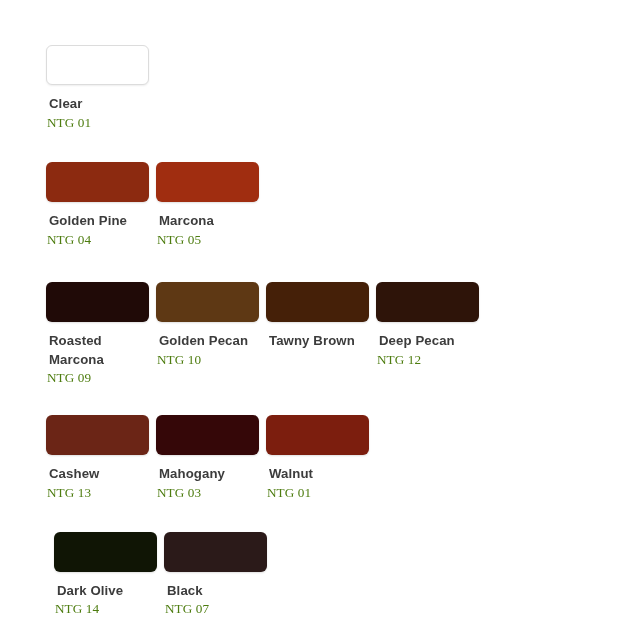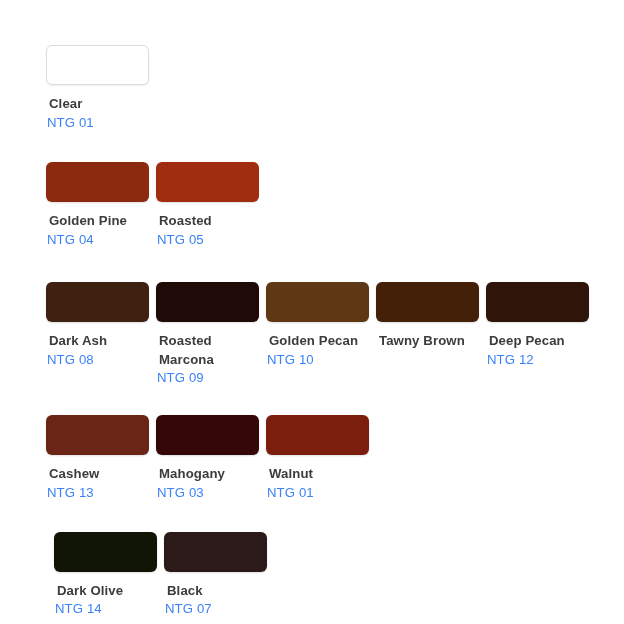--- a/index.html
+++ b/index.html
@@ -50,24 +50,25 @@
     font-weight: bold;
     color: #3c3c3c;
     line-height: 1.42;
     margin-top: 10px;
     padding-left: 3px;
     letter-spacing: 0.1px;
   }
   .swatch-code {
     font-size: 13.2px;
     font-weight: normal;
-    color: #3b82f6;
+    color: #4d7c0f;
     line-height: 1.42;
     padding-left: 1px;
     letter-spacing: 0.1px;
+    font-family: Liberation Serif, serif;
   }
   
   #row-0 { padding-top: 45px; }
   #row-1 { padding-top: 30px; }
   #row-2 { padding-top: 32px; }
   #row-3 { padding-top: 27px; }
   #row-4 { padding-top: 29px; margin-left: 8px; }
 </style>
 </head>
 <body>
@@ -81,30 +82,25 @@
       </div>
     </div>
     <div class="swatch-row" id="row-1">
       <div class="swatch-cell">
         <div class="swatch-chip" style="background: rgb(140, 42, 16);"></div>
         <div class="swatch-name">Golden Pine</div>
         <div class="swatch-code">NTG 04</div>
       </div>
       <div class="swatch-cell">
         <div class="swatch-chip" style="background: rgb(160, 45, 16);"></div>
-        <div class="swatch-name">Roasted</div>
+        <div class="swatch-name">Marcona</div>
         <div class="swatch-code">NTG 05</div>
       </div>
     </div>
     <div class="swatch-row" id="row-2">
-      <div class="swatch-cell">
-        <div class="swatch-chip" style="background: rgb(62, 33, 17);"></div>
-        <div class="swatch-name">Dark Ash</div>
-        <div class="swatch-code">NTG 08</div>
-      </div>
       <div class="swatch-cell">
         <div class="swatch-chip" style="background: rgb(32, 10, 7);"></div>
         <div class="swatch-name">Roasted Marcona</div>
         <div class="swatch-code">NTG 09</div>
       </div>
       <div class="swatch-cell">
         <div class="swatch-chip" style="background: rgb(94, 56, 20);"></div>
         <div class="swatch-name">Golden Pecan</div>
         <div class="swatch-code">NTG 10</div>
       </div>

